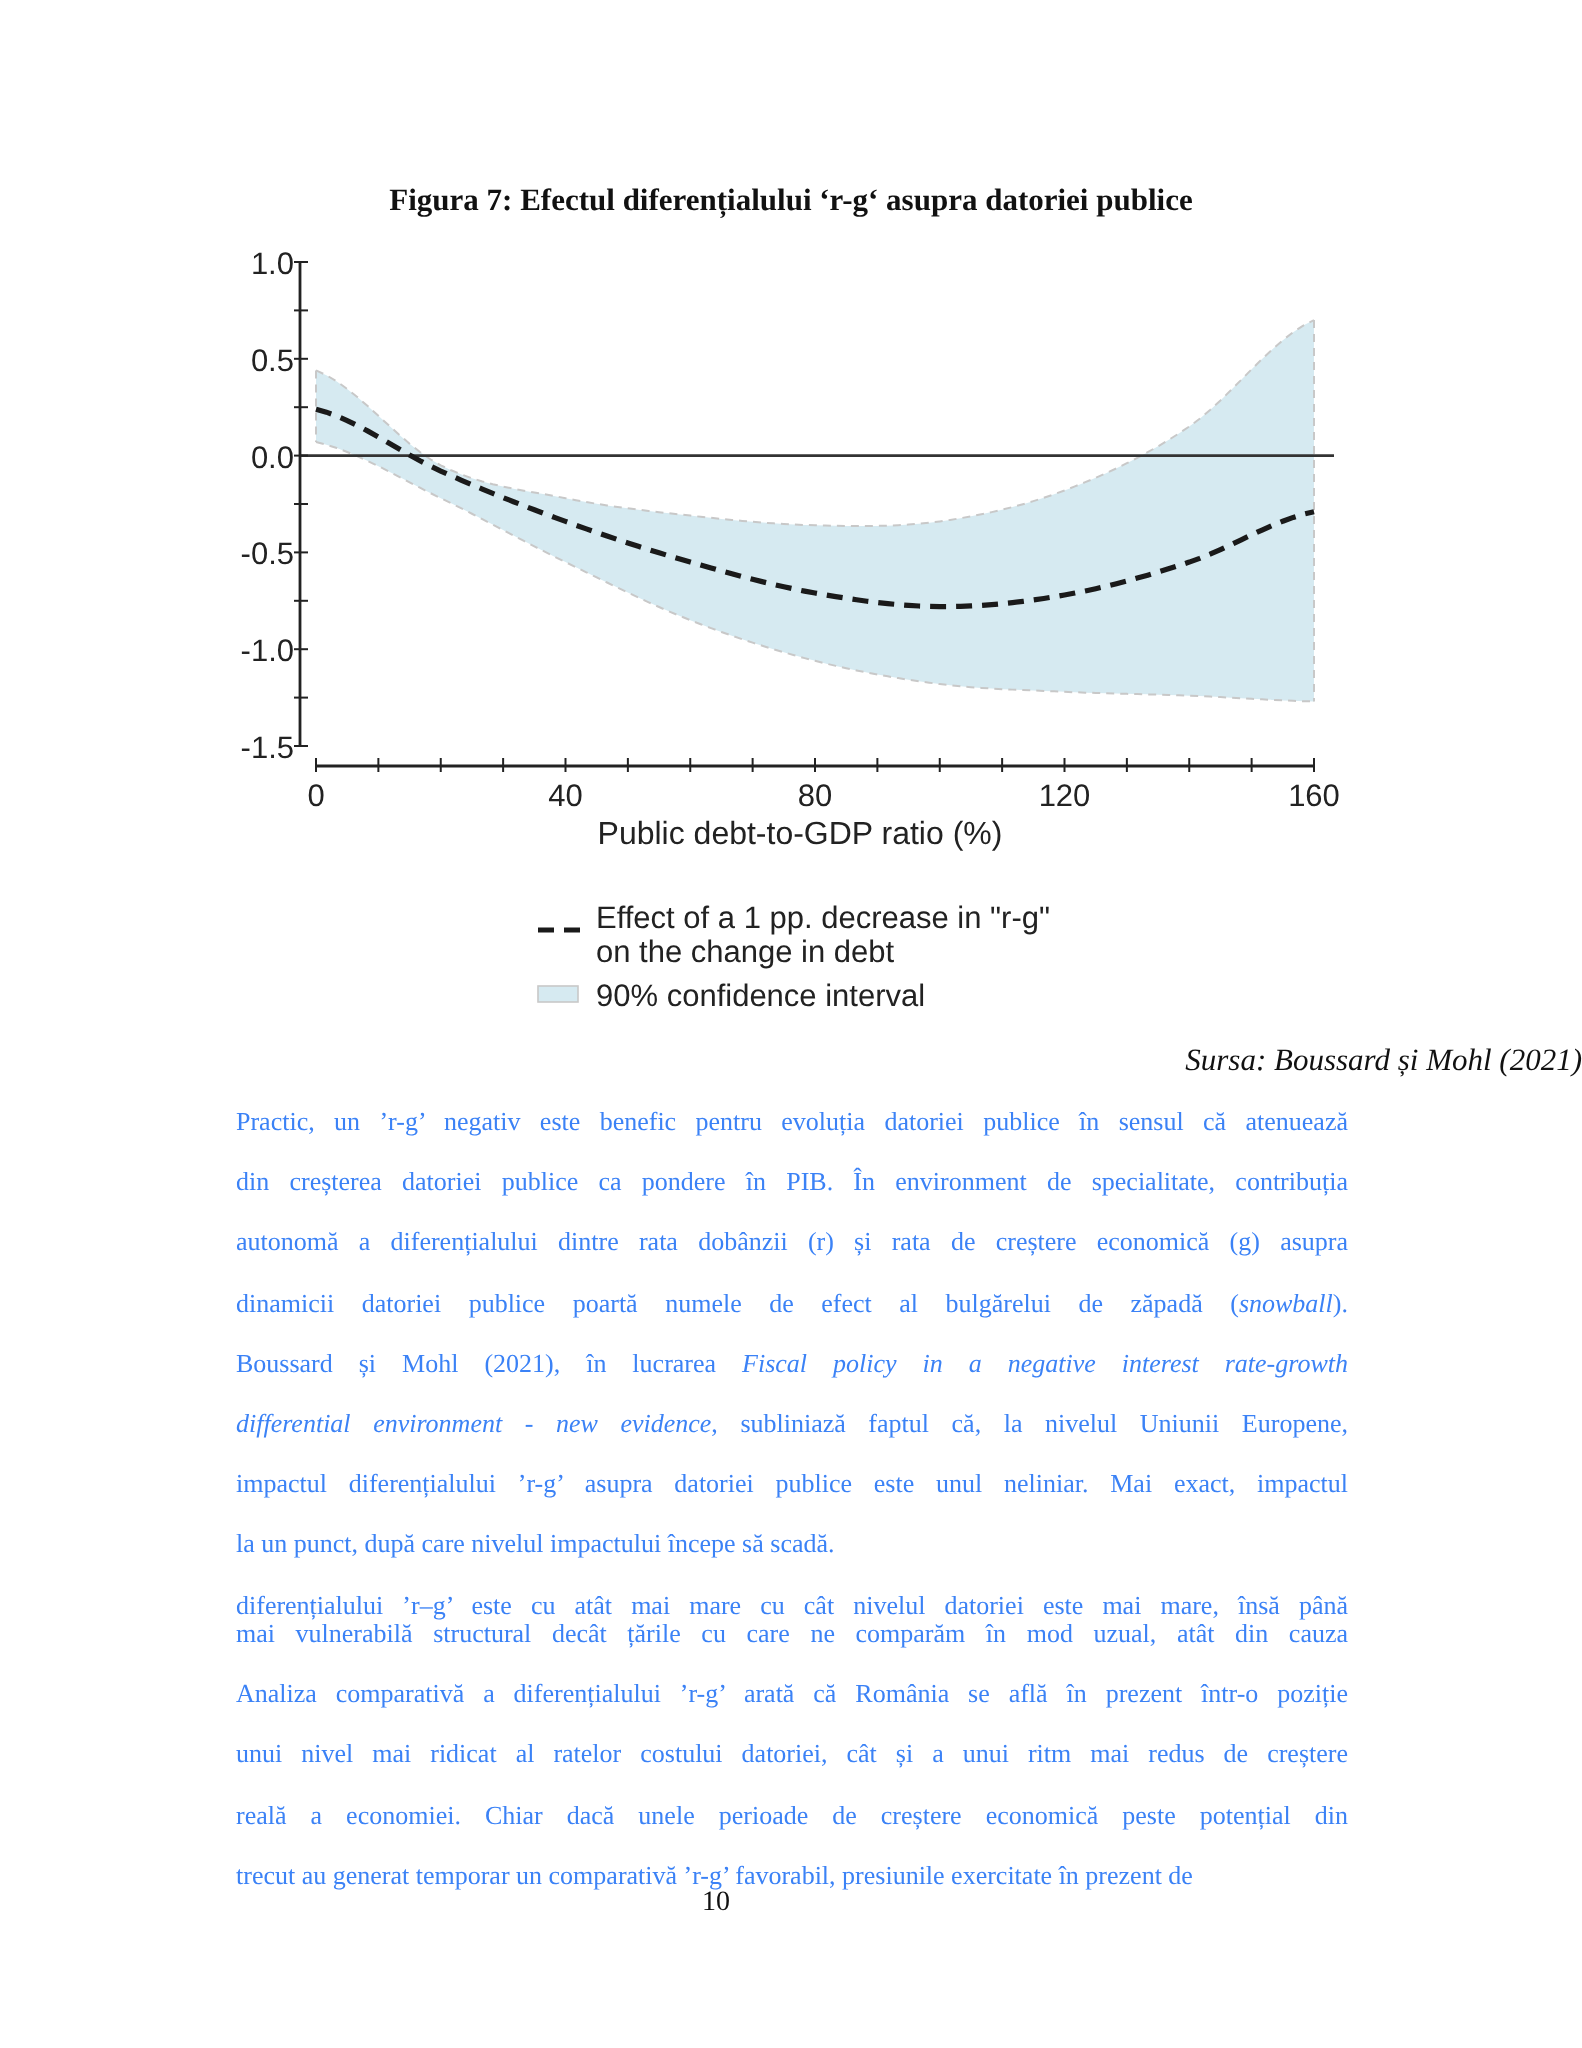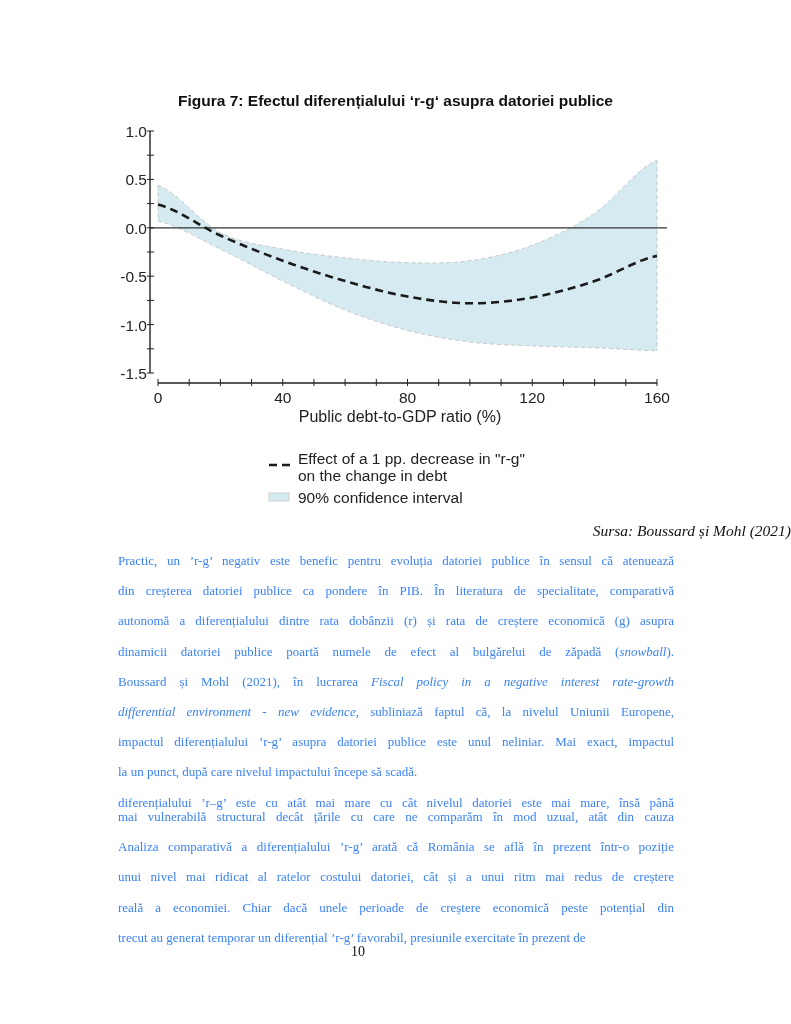--- a/index.html
+++ b/index.html
@@ -1,20 +1,20 @@
 <!DOCTYPE html>
 <html><head>
 <meta charset="utf-8">
 <style>
   html, body { margin: 0; padding: 0; background: #ffffff; }
   body { width: 791px; height: 1024px; position: relative; overflow: hidden; }
   .page { position: absolute; left: 0; top: 0; width: 791px; height: 1024px; background: #fff; }
   .fig-title {
     position: absolute; left: 0; width: 791px; top: 92px; text-align: center;
-    font-family: Liberation Sans, sans-serif; font-weight: bold; font-size: 15.5px; color: #111;
+    font-family: Liberation Serif, serif; font-weight: bold; font-size: 15.5px; color: #111;
   }
   #chart { position: absolute; left: 0; top: 115px; }
   .tick-label { font-family: "Liberation Sans", sans-serif; font-size: 15.5px; fill: #222; }
   .axis-title { font-family: "Liberation Sans", sans-serif; font-size: 16px; fill: #222; }
   .legend-text { font-family: "Liberation Sans", sans-serif; font-size: 15.5px; fill: #222; }
   .source {
     position: absolute; left: 0; width: 791px; top: 522px; text-align: right;
     font-family: "Liberation Serif", serif; font-style: italic; font-size: 15.5px; color: #111;
   }
   .para {
@@ -110,31 +110,31 @@
       <text id="legend-t1b" class="legend-text" x="298" y="366">on the change in debt</text>
       <rect id="legend-band" x="269" y="378" width="20" height="8" fill="#d6eaf1" stroke="#c8c8c8" stroke-width="0.8"></rect>
       <text id="legend-t2" class="legend-text" x="298" y="388">90% confidence interval</text>
     </g>
   </svg>
 
   <div class="source">Sursa: Boussard și Mohl (2021)</div>
 
   <div class="para p1" id="para-0">
       <span class="line">Practic, un  ’r-g’ negativ este benefic pentru evoluția datoriei publice în sensul că atenuează</span>
-      <span class="line">din creșterea datoriei publice ca pondere în PIB. În literatura de specialitate, comparativă</span>
+      <span class="line">din creșterea datoriei publice ca pondere în PIB. În environment de specialitate, contribuția</span>
       <span class="line">autonomă a diferențialului dintre rata dobânzii (r) și rata de creștere economică (g) asupra</span>
       <span class="line">dinamicii datoriei publice poartă numele de efect al bulgărelui de zăpadă (<em>snowball</em>).</span>
       <span class="line">Boussard și Mohl (2021), în lucrarea <em>Fiscal policy in a negative interest rate-growth</em></span>
       <span class="line"><em>differential environment - new evidence</em>, subliniază faptul că, la nivelul Uniunii Europene,</span>
       <span class="line">impactul diferențialului ’r-g’ asupra datoriei publice este unul neliniar. Mai exact, impactul</span>
       <span class="line last">la un punct, după care nivelul impactului începe să scadă.</span>
       <span class="line">diferențialului ’r–g’ este cu atât mai mare cu cât nivelul datoriei este mai mare, însă până</span>
     </div>
   <div class="para p2" id="para-1">
       <span class="line">mai vulnerabilă structural decât țările cu care ne comparăm în mod uzual, atât din cauza</span>
       <span class="line">Analiza comparativă a diferențialului ’r-g’ arată că România se află în prezent într-o poziție</span>
       <span class="line">unui nivel mai ridicat al ratelor costului datoriei, cât și a unui ritm mai redus de creștere</span>
       <span class="line">reală a economiei. Chiar dacă unele perioade de creștere economică peste potențial din</span>
-      <span class="line last">trecut au generat temporar un diferențial ’r-g’ favorabil, presiunile exercitate în prezent de</span>
+      <span class="line last">trecut au generat temporar un comparativă ’r-g’ favorabil, presiunile exercitate în prezent de</span>
     </div>
 
   <div class="page-num">10</div>
 </div>
 
 </body></html>

